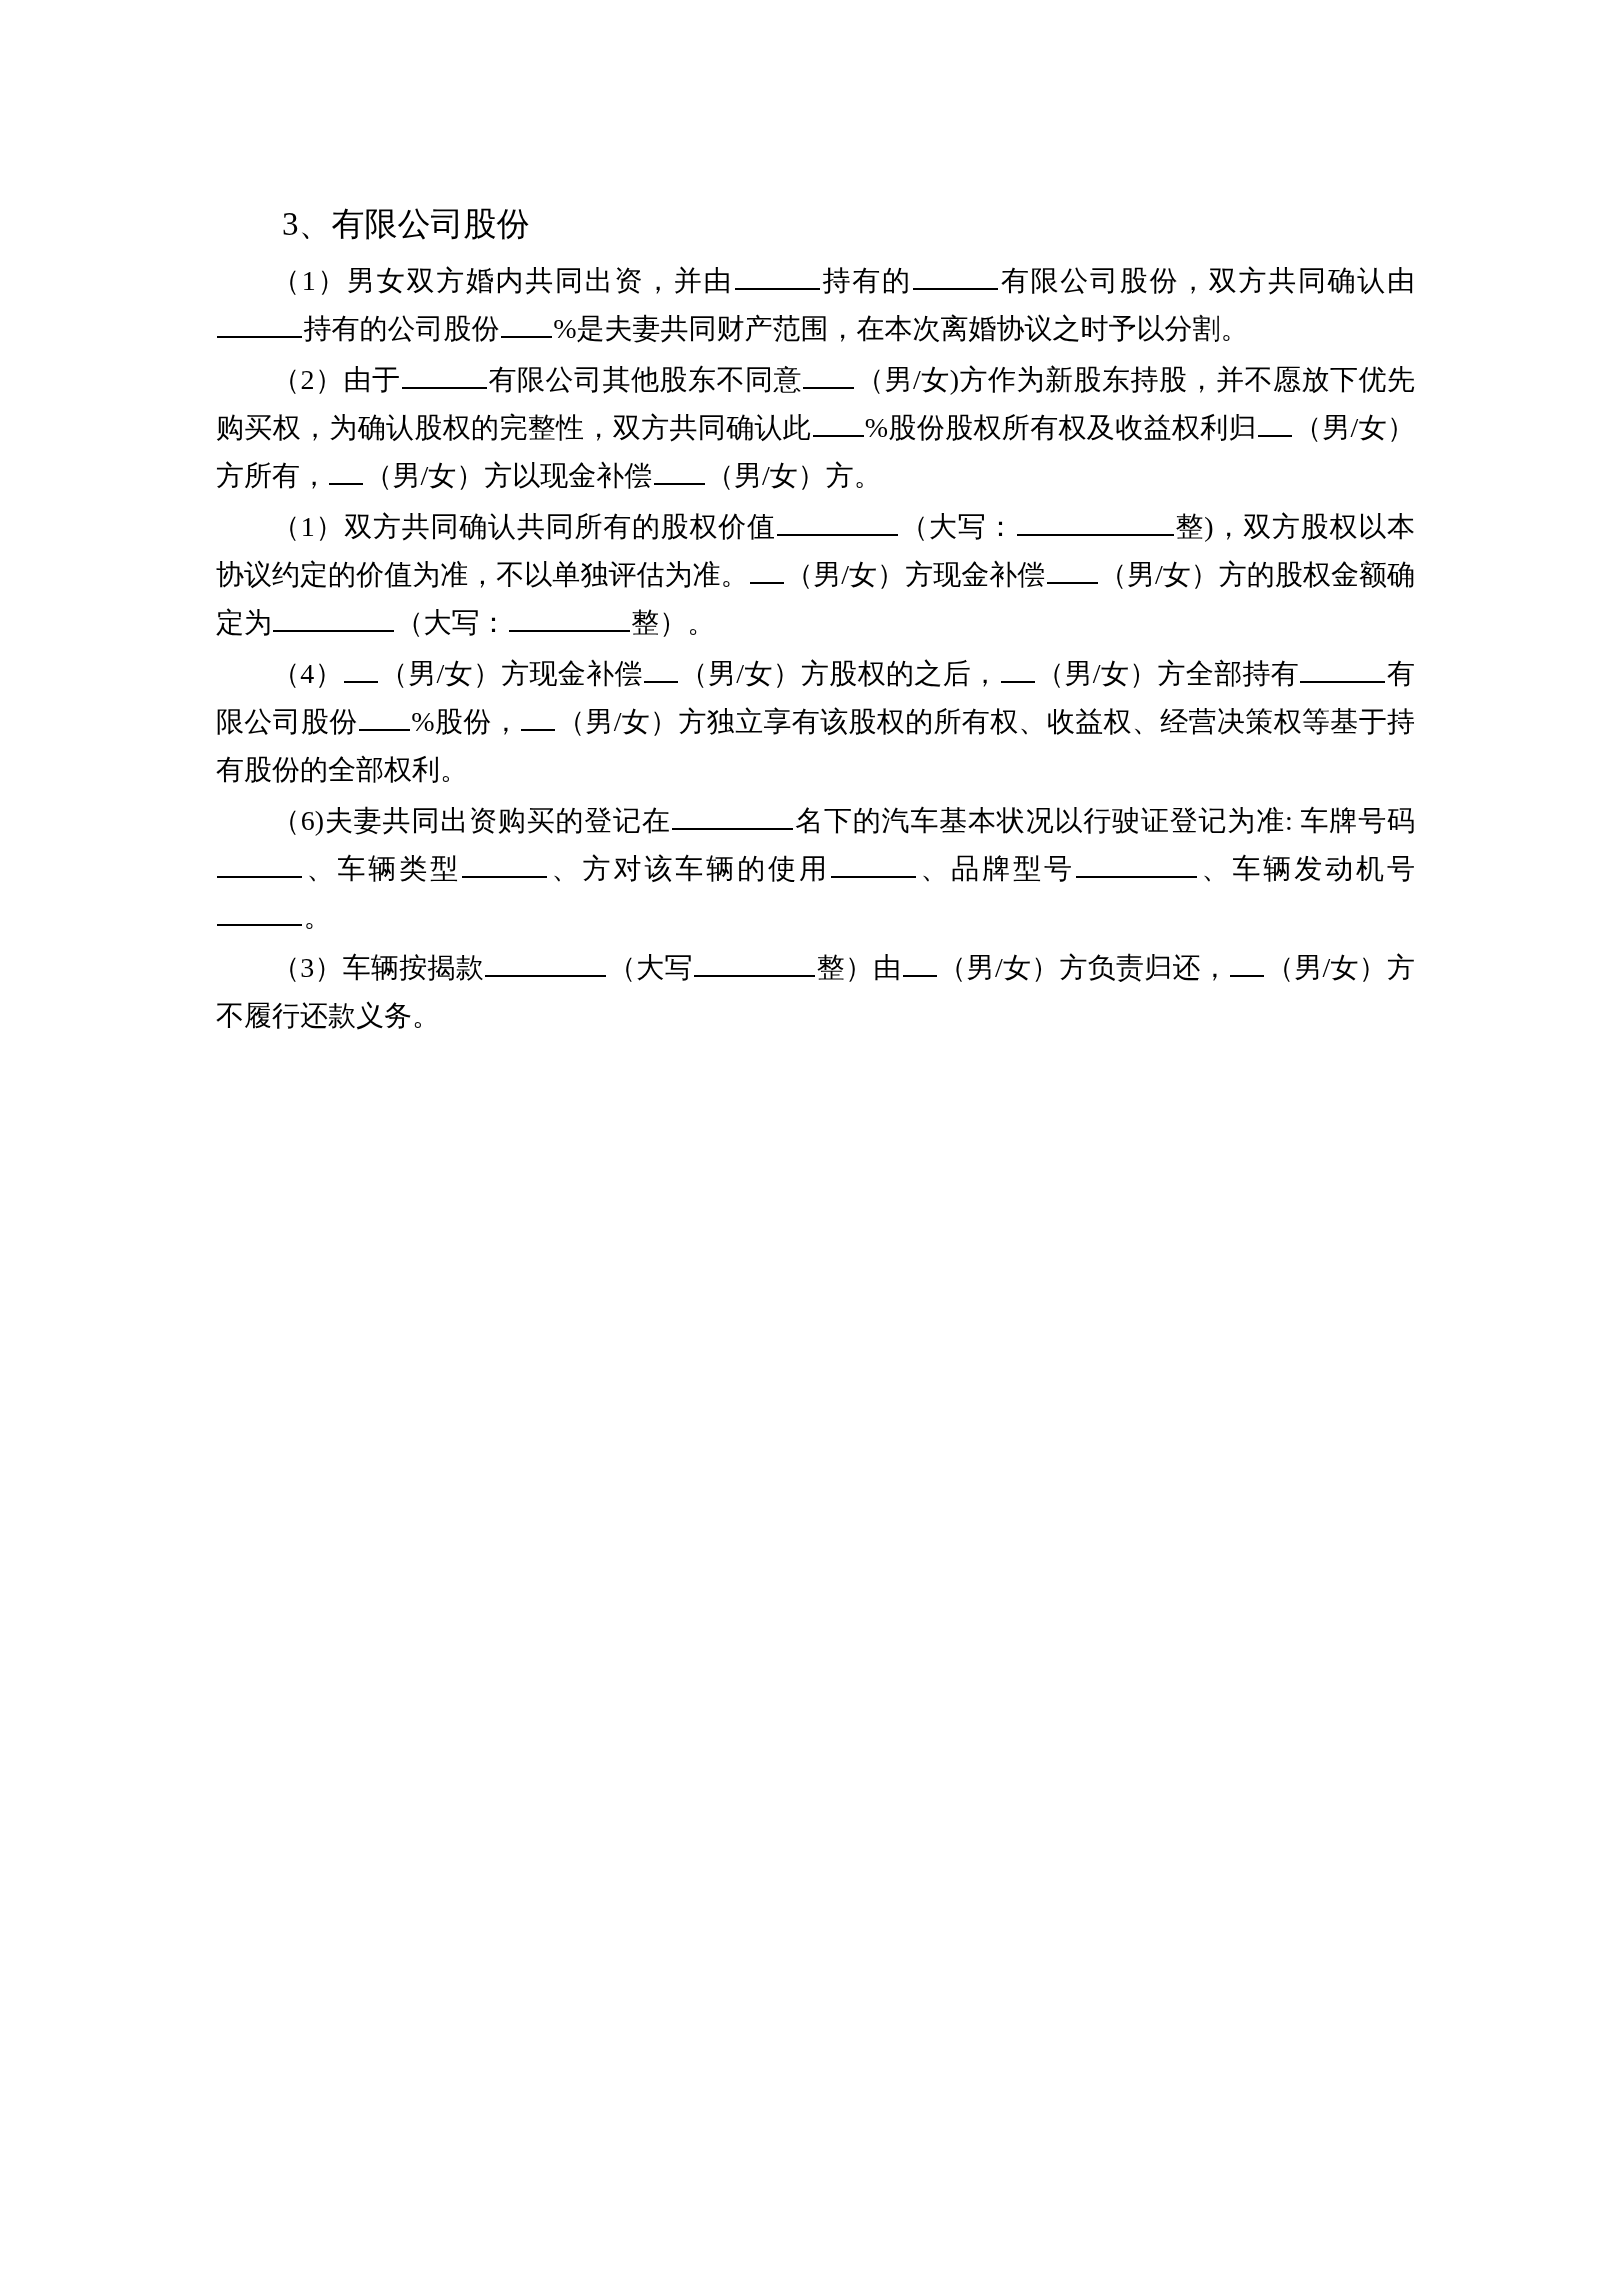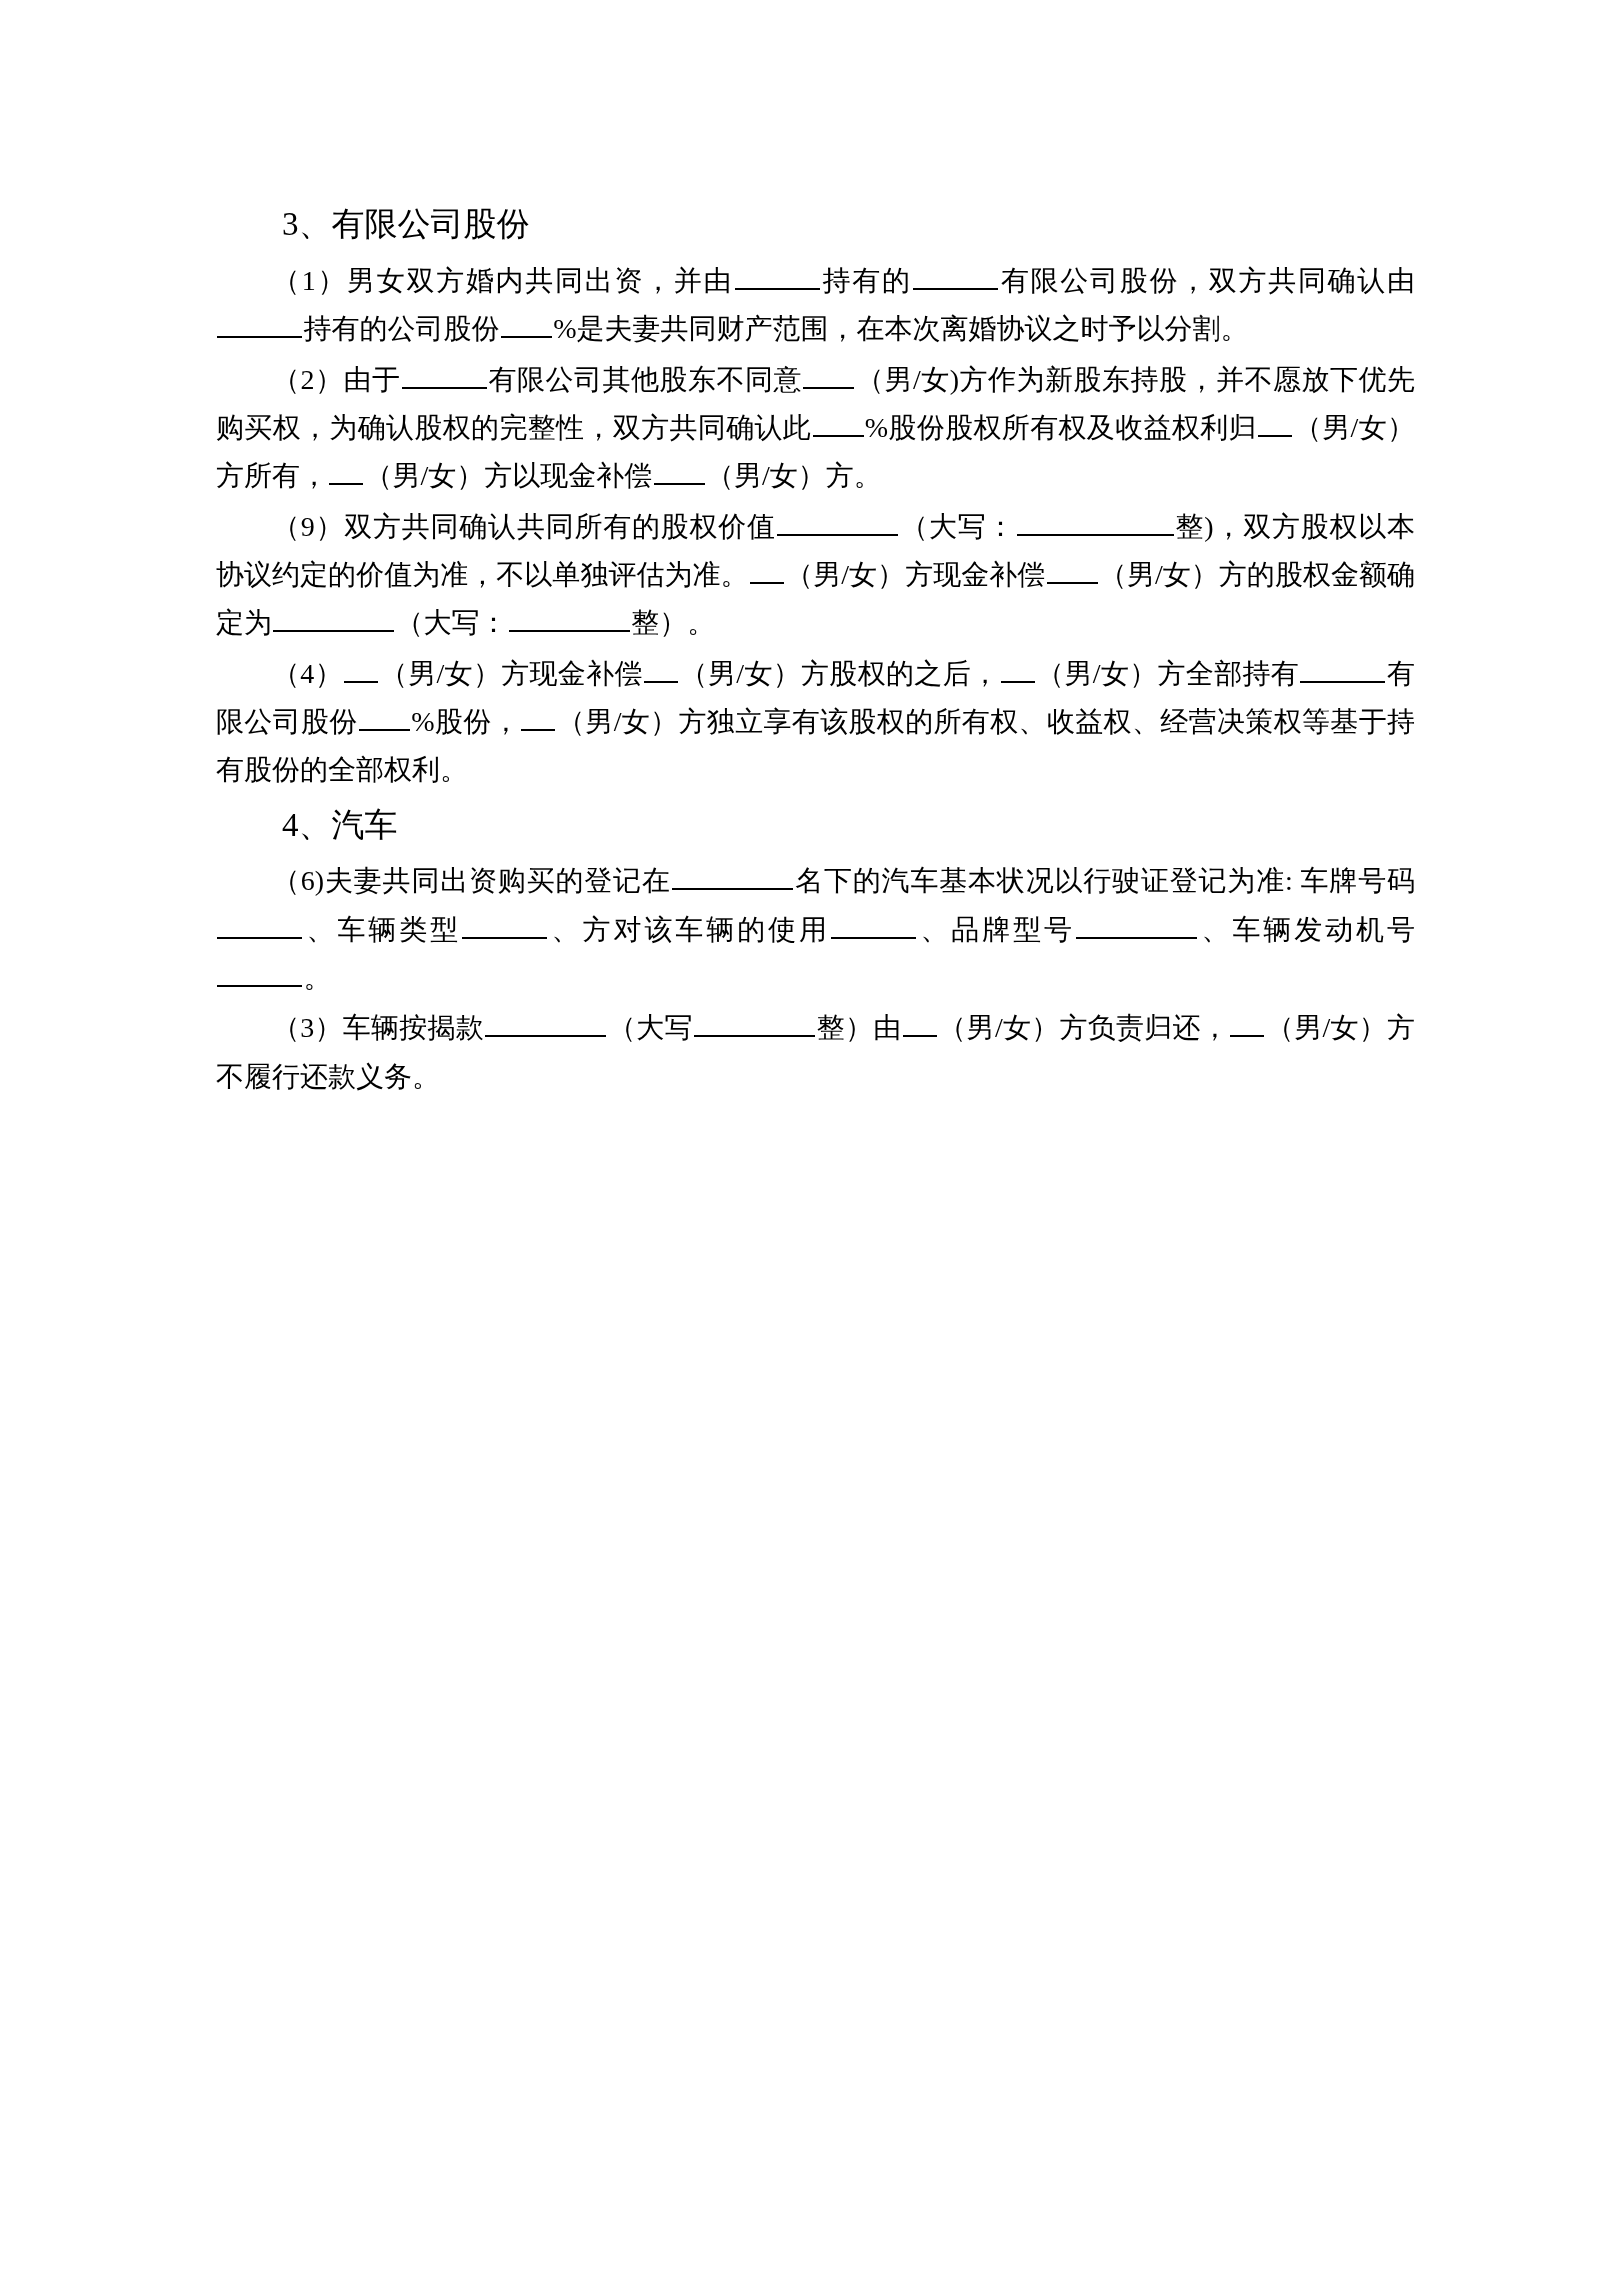--- a/index.html
+++ b/index.html
@@ -52,20 +52,19 @@
   .b-xl { width: 157px; }
 </style>
 </head>
 <body>
 
 <div class="page">
   <div class="doc-body" id="doc-body">
       <p class="heading">3、有限公司股份</p>
       <p class="para"><span>（1）男女双方婚内共同出资，并由</span><span class="blank b-md"></span><span>持有的</span><span class="blank b-md"></span><span>有限公司股份，双方共同确认由</span><span class="blank b-md"></span><span>持有的公司股份</span><span class="blank b-sm"></span><span>%是夫妻共同财产范围，在本次离婚协议之时予以分割。</span></p>
       <p class="para"><span>（2）由于</span><span class="blank b-md"></span><span>有限公司其他股东不同意</span><span class="blank b-sm"></span><span>（男/女)方作为新股东持股，并不愿放下优先购买权，为确认股权的完整性，双方共同确认此</span><span class="blank b-sm"></span><span>%股份股权所有权及收益权利归</span><span class="blank b-xs"></span><span>（男/女）方所有，</span><span class="blank b-xs"></span><span>（男/女）方以现金补偿</span><span class="blank b-sm"></span><span>（男/女）方。</span></p>
-      <p class="para"><span>（9）双方共同确认共同所有的股权价值</span><span class="blank b-lg"></span><span>（大写：</span><span class="blank b-xl"></span><span>整)，双方股权以本协议约定的价值为准，不以单独评估为准。</span><span class="blank b-xs"></span><span>（男/女）方现金补偿</span><span class="blank b-sm"></span><span>（男/女）方的股权金额确定为</span><span class="blank b-lg"></span><span>（大写：</span><span class="blank b-lg"></span><span>整）。</span></p>
+      <p class="para"><span>（1）双方共同确认共同所有的股权价值</span><span class="blank b-lg"></span><span>（大写：</span><span class="blank b-xl"></span><span>整)，双方股权以本协议约定的价值为准，不以单独评估为准。</span><span class="blank b-xs"></span><span>（男/女）方现金补偿</span><span class="blank b-sm"></span><span>（男/女）方的股权金额确定为</span><span class="blank b-lg"></span><span>（大写：</span><span class="blank b-lg"></span><span>整）。</span></p>
       <p class="para"><span>（4）</span><span class="blank b-xs"></span><span>（男/女）方现金补偿</span><span class="blank b-xs"></span><span>（男/女）方股权的之后，</span><span class="blank b-xs"></span><span>（男/女）方全部持有</span><span class="blank b-md"></span><span>有限公司股份</span><span class="blank b-sm"></span><span>%股份，</span><span class="blank b-xs"></span><span>（男/女）方独立享有该股权的所有权、收益权、经营决策权等基于持有股份的全部权利。</span></p>
-      <p class="heading">4、汽车</p>
       <p class="para"><span>（6)夫妻共同出资购买的登记在</span><span class="blank b-lg"></span><span>名下的汽车基本状况以行驶证登记为准: 车牌号码</span><span class="blank b-md"></span><span>、车辆类型</span><span class="blank b-md"></span><span>、方对该车辆的使用</span><span class="blank b-md"></span><span>、品牌型号</span><span class="blank b-lg"></span><span>、车辆发动机号</span><span class="blank b-md"></span><span>。</span></p>
       <p class="para"><span>（3）车辆按揭款</span><span class="blank b-lg"></span><span>（大写</span><span class="blank b-lg"></span><span>整）由</span><span class="blank b-xs"></span><span>（男/女）方负责归还，</span><span class="blank b-xs"></span><span>（男/女）方不履行还款义务。</span></p>
     </div>
 </div>
 
 
 </body></html>

